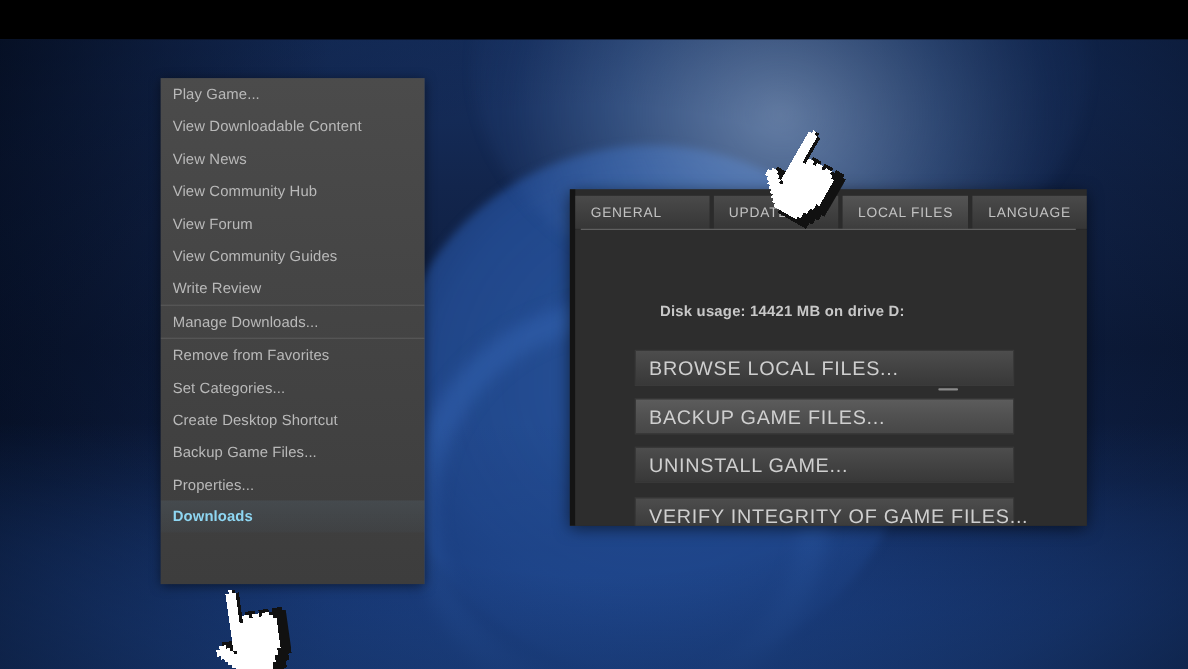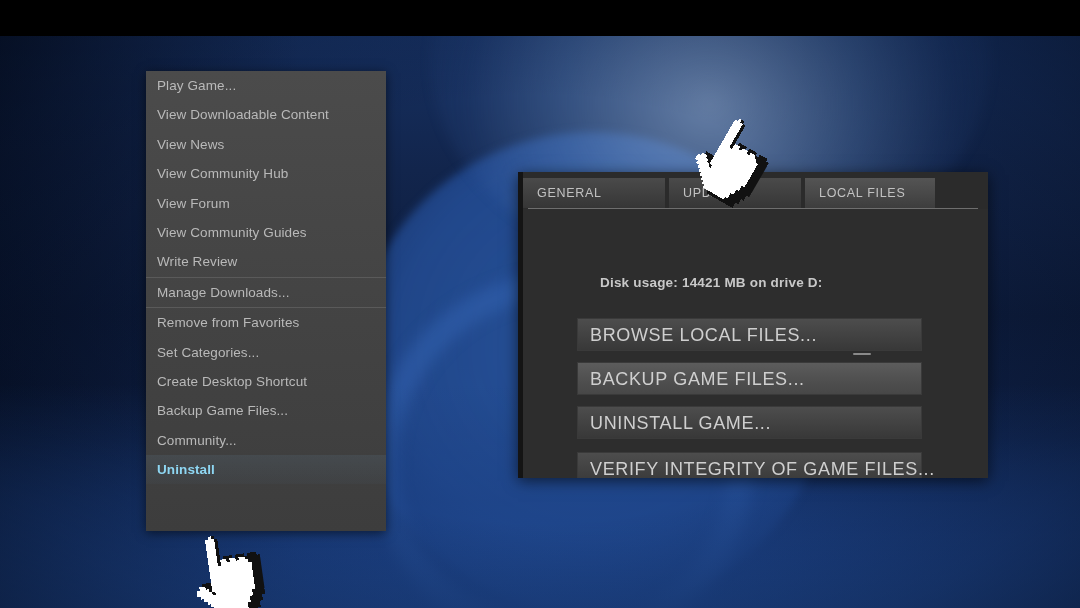--- a/index.html
+++ b/index.html
@@ -222,32 +222,33 @@
       <li class="menu-item">View News</li>
       <li class="menu-item">View Community Hub</li>
       <li class="menu-item">View Forum</li>
       <li class="menu-item">View Community Guides</li>
       <li class="menu-item">Write Review</li>
       <li class="menu-item sep-top">Manage Downloads...</li>
       <li class="menu-item sep-top">Remove from Favorites</li>
       <li class="menu-item">Set Categories...</li>
       <li class="menu-item">Create Desktop Shortcut</li>
       <li class="menu-item">Backup Game Files...</li>
-      <li class="menu-item">Community...</li>
-      <li class="menu-item highlighted">Uninstall</li>
+      <li class="menu-item">Properties...</li>
+      <li class="menu-item highlighted">Downloads</li>
     </ul>
   </div>
 
   <div id="properties-panel">
     <div class="panel-edge-left"></div>
 
     <div class="tabstrip">
       <div class="tab w-general">GENERAL</div>
       <div class="tab w-updates">UPDATES</div>
       <div class="tab w-local">LOCAL FILES</div>
+      <div class="tab w-lang">LANGUAGE</div>
     </div>
     <div class="tab-underline"></div>
 
     <div class="panel-body">
       <div class="disk-usage">Disk usage: 14421 MB on drive D:</div>
 
       <div class="action-btn b0">BROWSE LOCAL FILES...</div>
       <div class="btn-nub"></div>
       <div class="action-btn b1">BACKUP GAME FILES...</div>
       <div class="action-btn b2">UNINSTALL GAME...</div>

